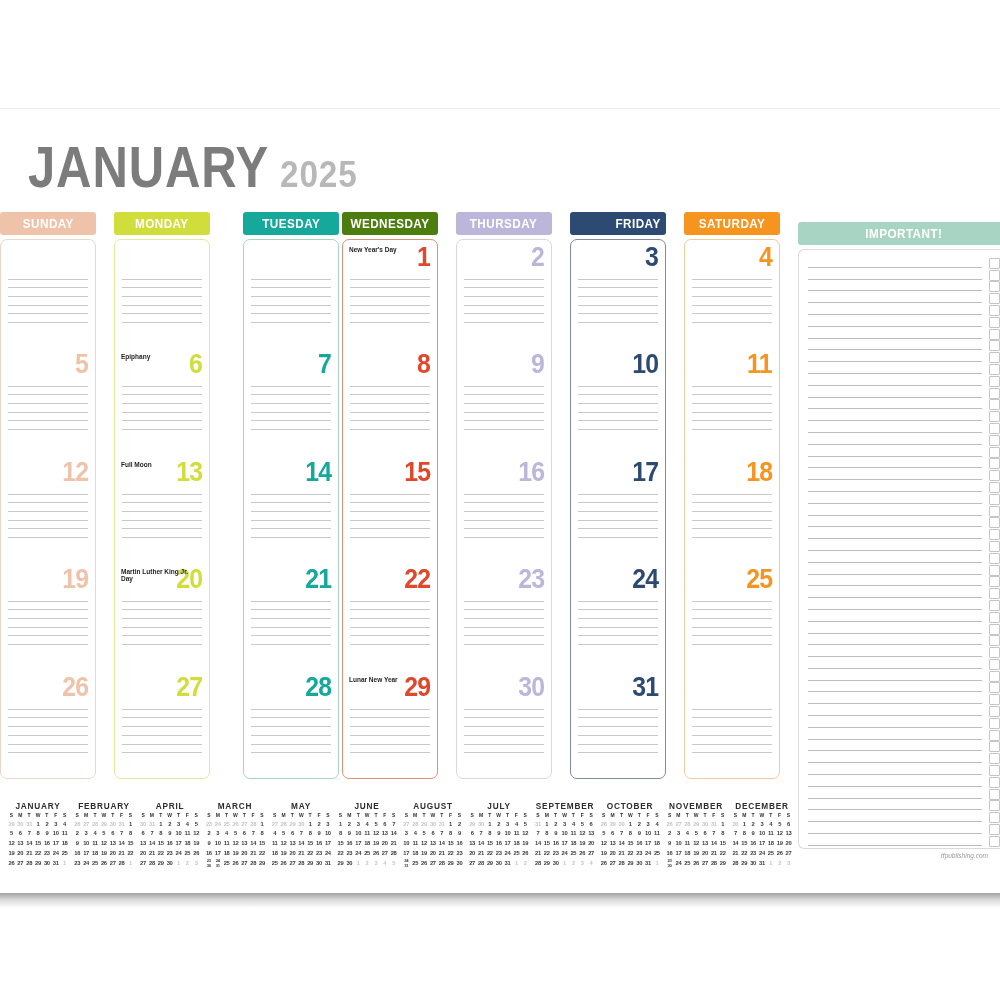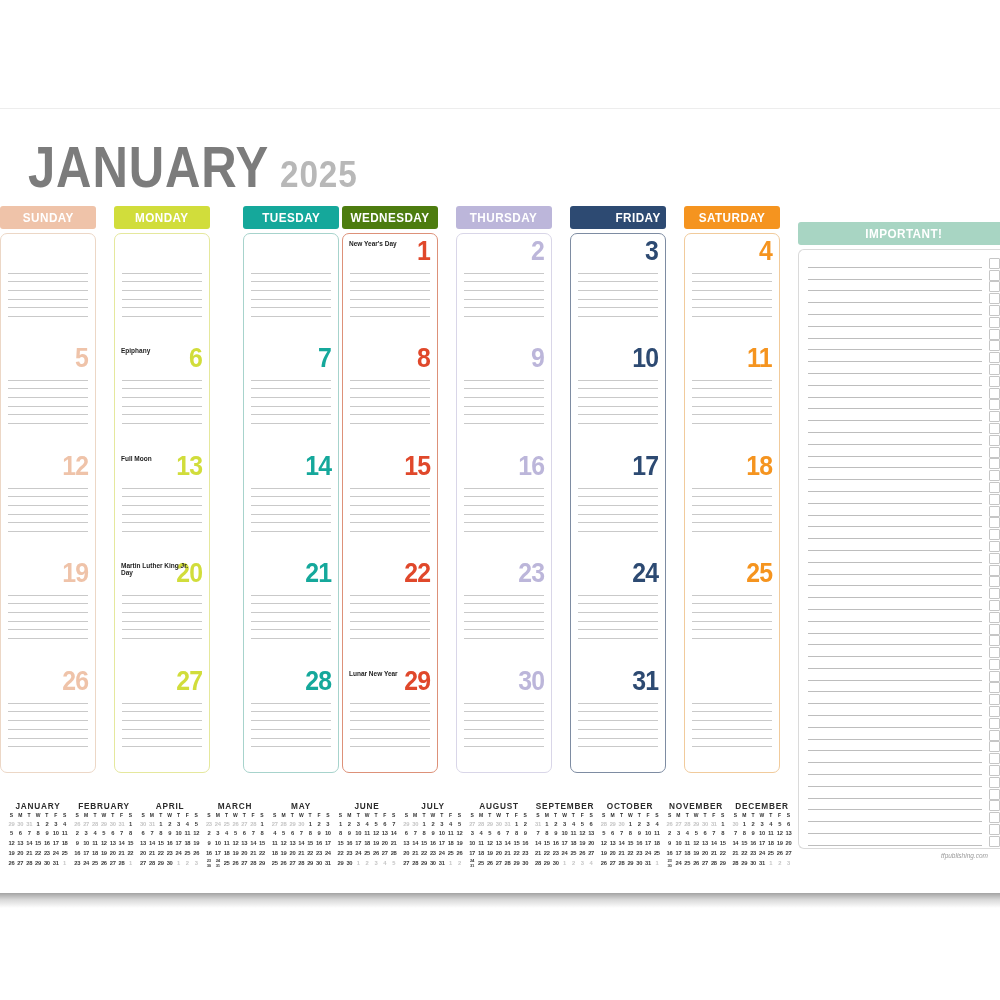--- a/index.html
+++ b/index.html
@@ -7,21 +7,21 @@
   .pad{position:absolute;left:0;top:108px;width:1000px;height:785px;background:#fff;border-top:1px solid #ededed;}
   .pad-shadow{position:absolute;left:0;top:893px;width:1000px;height:15px;
     background:linear-gradient(to bottom,#a3a3a3 0%,#d9d9d9 45%,rgba(255,255,255,0) 100%);}
   
   .title-row{position:absolute;left:28px;top:134px;display:flex;align-items:baseline;}
   .title-month{font-size:57px;font-weight:bold;color:#7c7c7c;letter-spacing:1px;
     transform:scaleX(.86);transform-origin:left bottom;white-space:nowrap;}
   .title-year{font-size:37px;font-weight:bold;color:#b8b8b8;letter-spacing:1px;margin-left:-28px;
     transform:scaleX(.9);transform-origin:left bottom;}
   
-  .col{position:absolute;top:206px;width:96px;}
+  .col{position:absolute;top:212px;width:96px;}
   .dhead{height:23px;border-radius:3px;display:flex;align-items:center;justify-content:center;
     color:#fff;font-weight:bold;font-size:13px;letter-spacing:.5px;transform-origin:center;}
   .dhead span{display:inline-block;transform:scaleX(.9);white-space:nowrap;}
   .dbox{margin-top:4px;height:540px;border:1.5px solid #ddd;border-radius:7px;background:#fff;box-sizing:border-box;}
   .sect{height:107.4px;position:relative;}
   .num{position:absolute;top:2px;right:7px;font-size:27px;font-weight:bold;letter-spacing:-1px;
     transform:scaleX(.92);transform-origin:right top;}
   .note{position:absolute;top:6px;left:6px;font-size:6.5px;color:#1d1d1d;font-weight:bold;max-width:70px;line-height:1.1;}
   .lines{position:absolute;left:7px;right:7px;top:31px;height:52px;
     background:repeating-linear-gradient(to bottom,rgba(0,0,0,0) 0,rgba(0,0,0,0) 7.7px,#c9c9c9 7.7px,#c9c9c9 8.7px);}
@@ -741,20 +741,70 @@
           <div class="m-d">29</div>
           <div class="m-d">30</div>
           <div class="m-d mut">1</div>
           <div class="m-d mut">2</div>
           <div class="m-d mut">3</div>
           <div class="m-d mut">4</div>
           <div class="m-d mut">5</div>
         </div>
       </div>
       <div class="mini">
+        <div class="m-title">AUGUST</div>
+        <div class="m-grid">
+          <div class="m-wd">S</div>
+          <div class="m-wd">M</div>
+          <div class="m-wd">T</div>
+          <div class="m-wd">W</div>
+          <div class="m-wd">T</div>
+          <div class="m-wd">F</div>
+          <div class="m-wd">S</div>
+          <div class="m-d mut">27</div>
+          <div class="m-d mut">28</div>
+          <div class="m-d mut">29</div>
+          <div class="m-d mut">30</div>
+          <div class="m-d mut">31</div>
+          <div class="m-d">1</div>
+          <div class="m-d">2</div>
+          <div class="m-d">3</div>
+          <div class="m-d">4</div>
+          <div class="m-d">5</div>
+          <div class="m-d">6</div>
+          <div class="m-d">7</div>
+          <div class="m-d">8</div>
+          <div class="m-d">9</div>
+          <div class="m-d">10</div>
+          <div class="m-d">11</div>
+          <div class="m-d">12</div>
+          <div class="m-d">13</div>
+          <div class="m-d">14</div>
+          <div class="m-d">15</div>
+          <div class="m-d">16</div>
+          <div class="m-d">17</div>
+          <div class="m-d">18</div>
+          <div class="m-d">19</div>
+          <div class="m-d">20</div>
+          <div class="m-d">21</div>
+          <div class="m-d">22</div>
+          <div class="m-d">23</div>
+          <div class="m-d stk">
+            <i>24</i>
+            <i>31</i>
+          </div>
+          <div class="m-d">25</div>
+          <div class="m-d">26</div>
+          <div class="m-d">27</div>
+          <div class="m-d">28</div>
+          <div class="m-d">29</div>
+          <div class="m-d">30</div>
+        </div>
+      </div>
+      <div class="mini">
         <div class="m-title">JULY</div>
         <div class="m-grid">
           <div class="m-wd">S</div>
           <div class="m-wd">M</div>
           <div class="m-wd">T</div>
           <div class="m-wd">W</div>
           <div class="m-wd">T</div>
           <div class="m-wd">F</div>
           <div class="m-wd">S</div>
           <div class="m-d mut">29</div>
@@ -785,70 +835,20 @@
           <div class="m-d">24</div>
           <div class="m-d">25</div>
           <div class="m-d">26</div>
           <div class="m-d">27</div>
           <div class="m-d">28</div>
           <div class="m-d">29</div>
           <div class="m-d">30</div>
           <div class="m-d">31</div>
           <div class="m-d mut">1</div>
           <div class="m-d mut">2</div>
-        </div>
-      </div>
-      <div class="mini">
-        <div class="m-title">AUGUST</div>
-        <div class="m-grid">
-          <div class="m-wd">S</div>
-          <div class="m-wd">M</div>
-          <div class="m-wd">T</div>
-          <div class="m-wd">W</div>
-          <div class="m-wd">T</div>
-          <div class="m-wd">F</div>
-          <div class="m-wd">S</div>
-          <div class="m-d mut">27</div>
-          <div class="m-d mut">28</div>
-          <div class="m-d mut">29</div>
-          <div class="m-d mut">30</div>
-          <div class="m-d mut">31</div>
-          <div class="m-d">1</div>
-          <div class="m-d">2</div>
-          <div class="m-d">3</div>
-          <div class="m-d">4</div>
-          <div class="m-d">5</div>
-          <div class="m-d">6</div>
-          <div class="m-d">7</div>
-          <div class="m-d">8</div>
-          <div class="m-d">9</div>
-          <div class="m-d">10</div>
-          <div class="m-d">11</div>
-          <div class="m-d">12</div>
-          <div class="m-d">13</div>
-          <div class="m-d">14</div>
-          <div class="m-d">15</div>
-          <div class="m-d">16</div>
-          <div class="m-d">17</div>
-          <div class="m-d">18</div>
-          <div class="m-d">19</div>
-          <div class="m-d">20</div>
-          <div class="m-d">21</div>
-          <div class="m-d">22</div>
-          <div class="m-d">23</div>
-          <div class="m-d stk">
-            <i>24</i>
-            <i>31</i>
-          </div>
-          <div class="m-d">25</div>
-          <div class="m-d">26</div>
-          <div class="m-d">27</div>
-          <div class="m-d">28</div>
-          <div class="m-d">29</div>
-          <div class="m-d">30</div>
         </div>
       </div>
       <div class="mini">
         <div class="m-title">SEPTEMBER</div>
         <div class="m-grid">
           <div class="m-wd">S</div>
           <div class="m-wd">M</div>
           <div class="m-wd">T</div>
           <div class="m-wd">W</div>
           <div class="m-wd">T</div>

